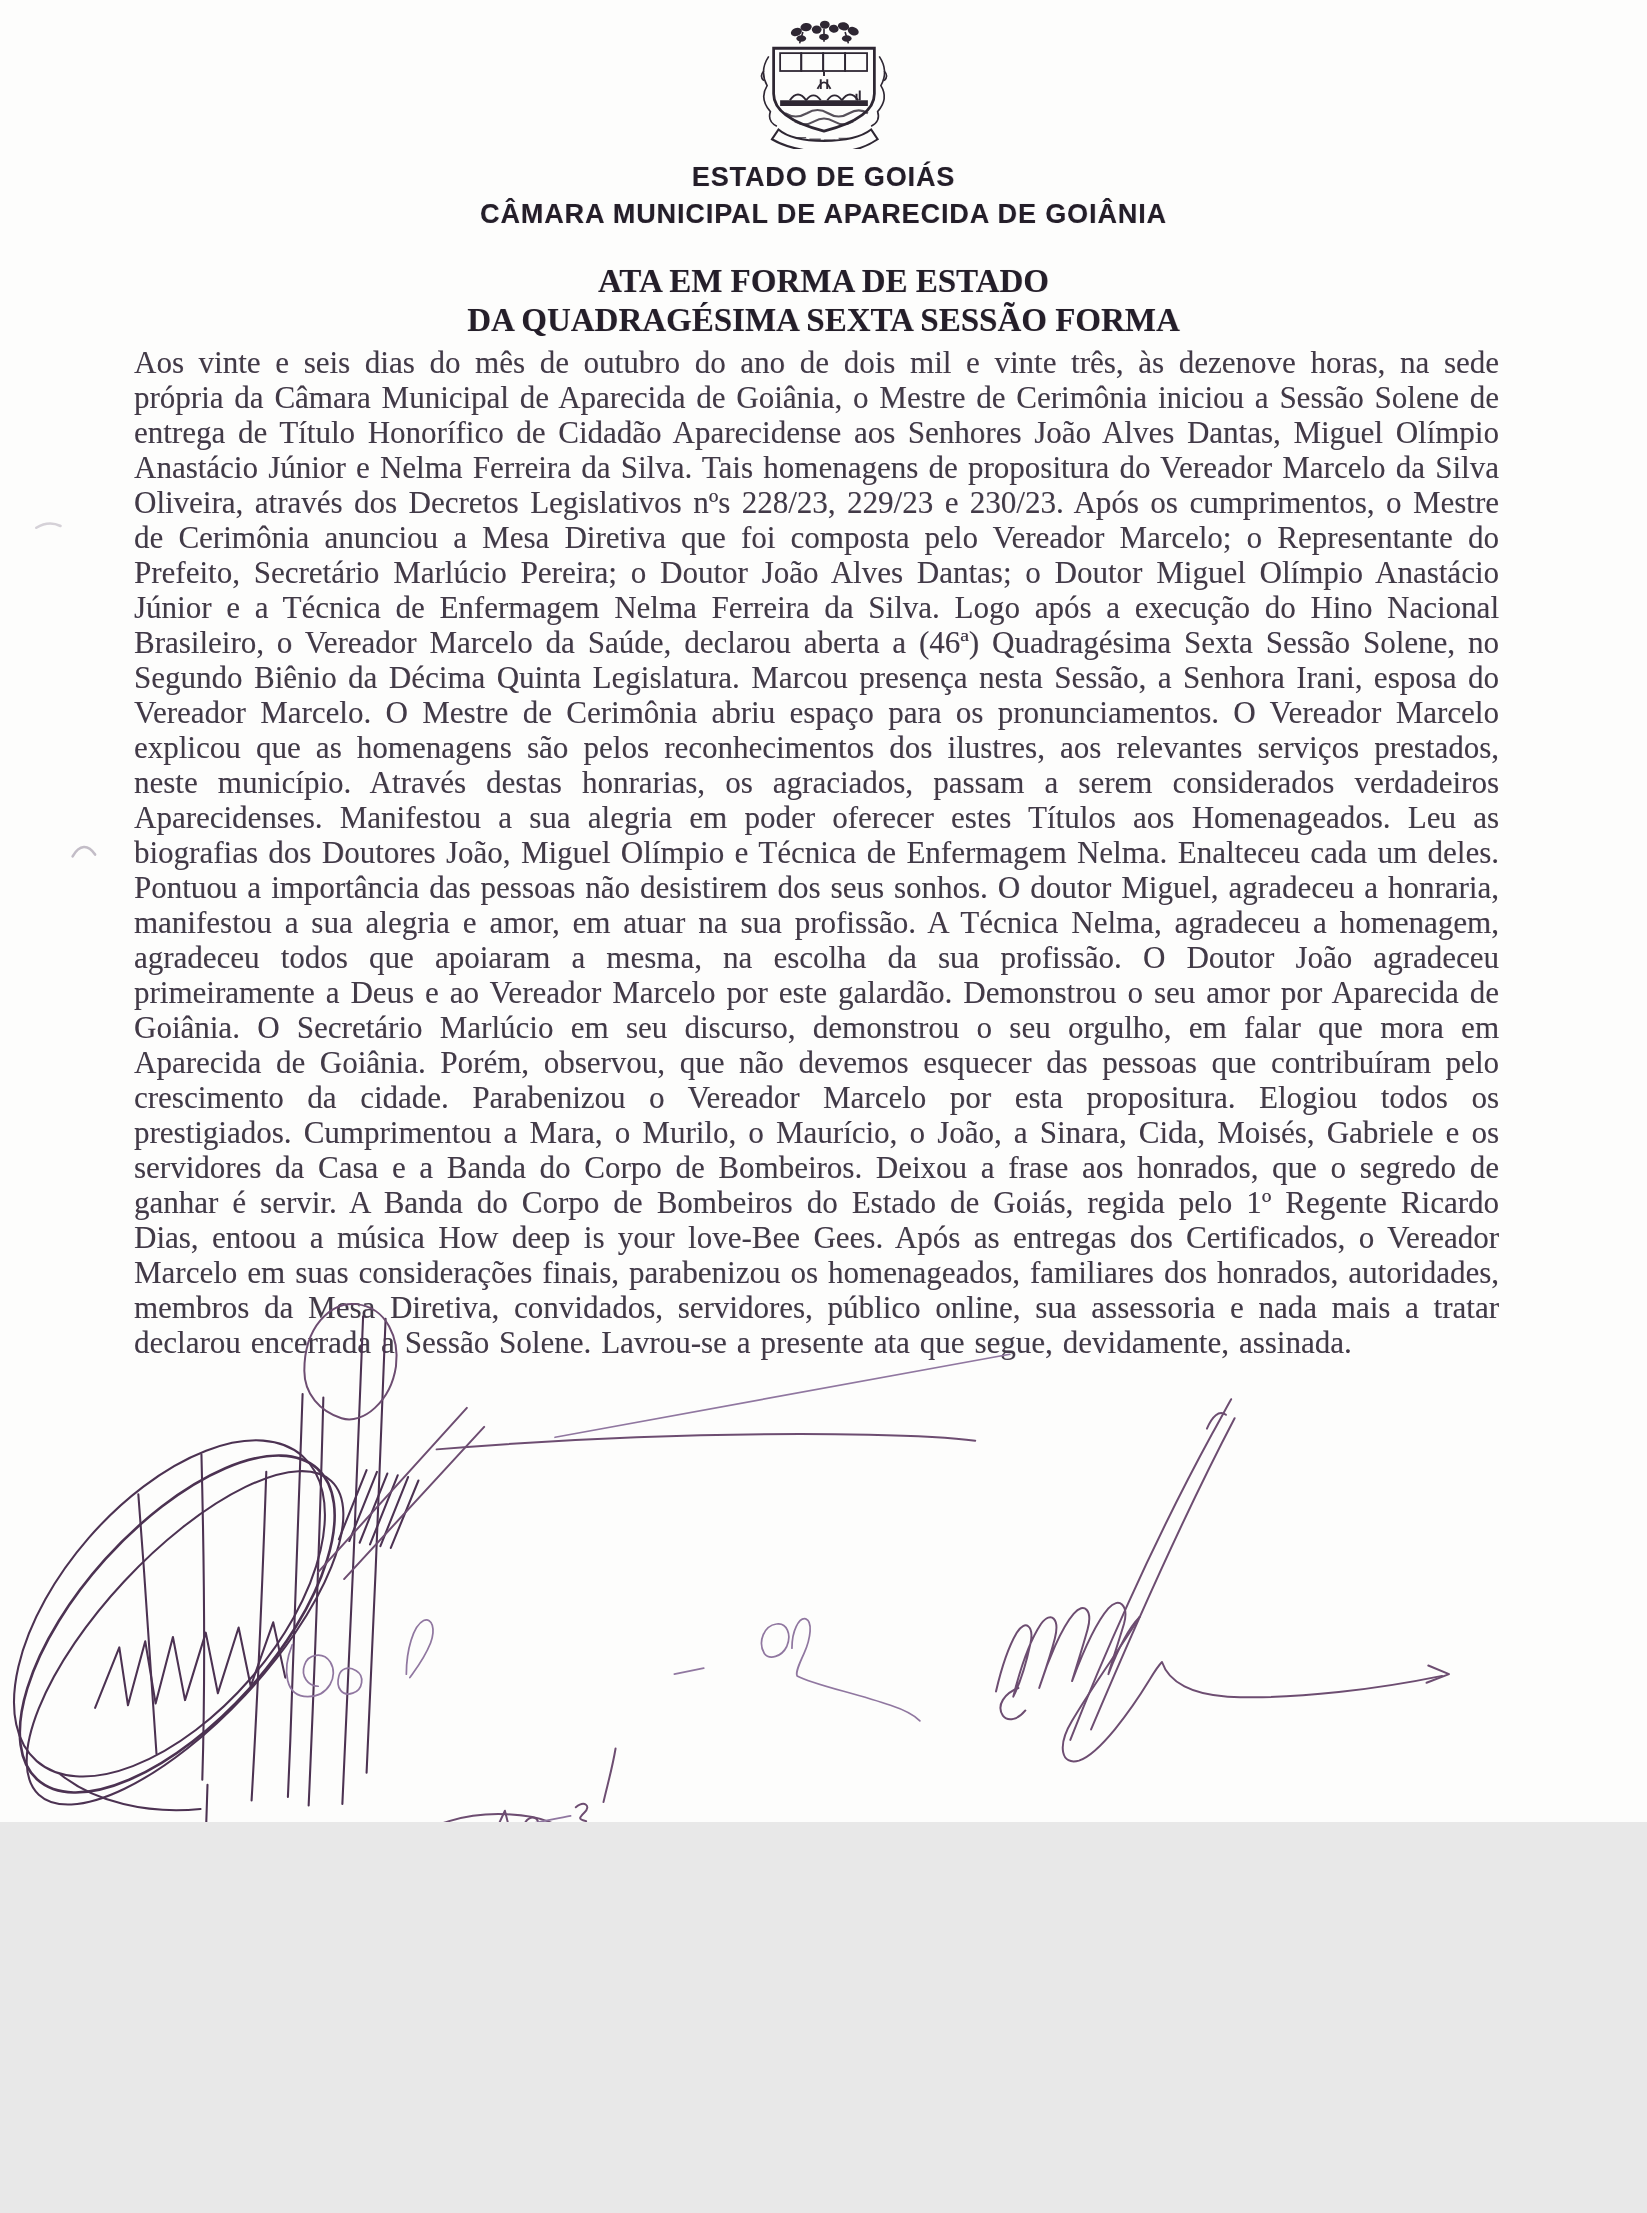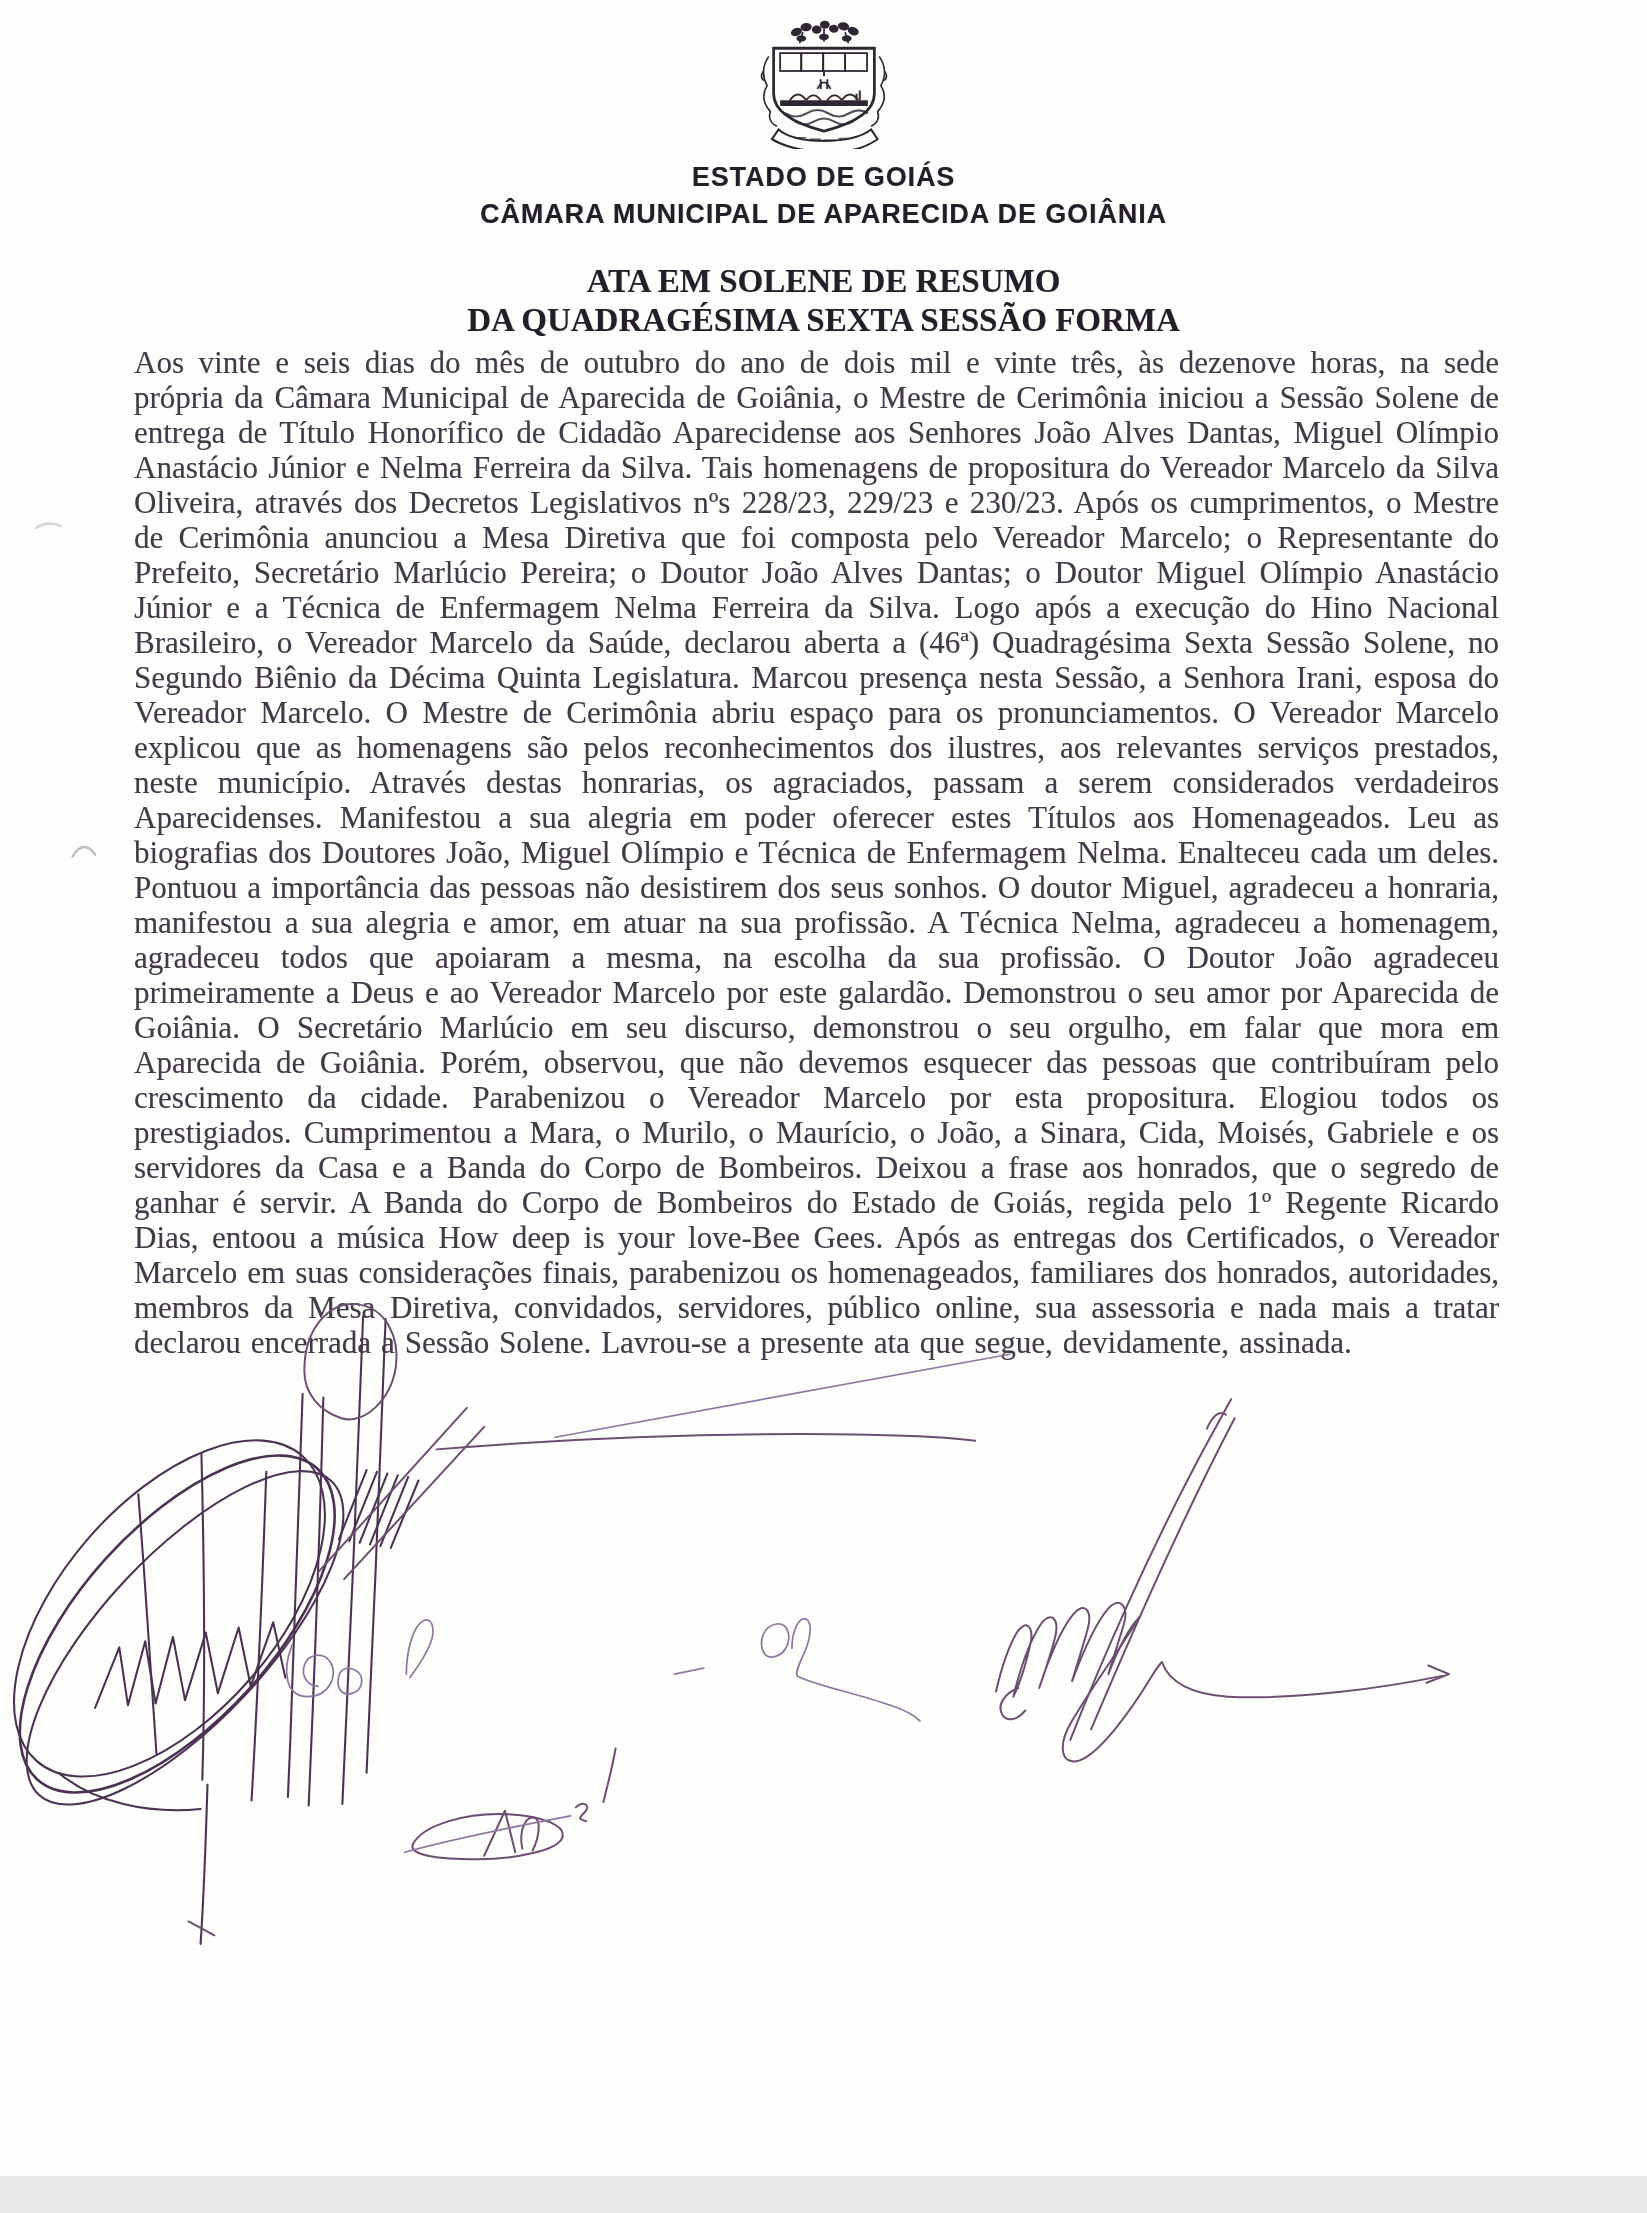--- a/index.html
+++ b/index.html
@@ -2,21 +2,21 @@
 <html lang="pt-BR" style="--paper: #fdfdfc; --text: #423a47; --heading: #241e29; --ink: #4c3252; --ink_mid: #6d4d71; --ink_light: #9077a0; --artifact: #c3bdc7; --crest: #2e2733;font-size:14px"><head>
 <meta charset="utf-8">
 <style>
   :root{
     --paper:#fdfdfc; --text:#423a47; --heading:#241e29;
     --ink:#4c3252; --ink_mid:#6d4d71; --ink_light:#9077a0;
     --artifact:#c3bdc7; --crest:#2e2733;
   }
   html,body{margin:0;padding:0;background:#e8e8e8;}
   .page{
-    position:relative; width:1647px; height:2176px;
+    position:relative; width:1647px; height:1822px;
     background:var(--paper); overflow:hidden;
     font-family:"Liberation Serif","DejaVu Serif",serif;
   }
   .header{position:absolute;top:0;left:0;width:100%;text-align:center;}
   .crest{display:block;margin:19px auto 0 auto;width:166px;height:130px;}
   .state-line{
     margin-top:14px; font-family:"Liberation Sans","DejaVu Sans",sans-serif;
     font-weight:700; font-size:27px; line-height:29px; letter-spacing:0.9px;
     color:var(--heading); text-shadow:0.4px 0.4px 0.7px rgba(40,30,50,.35);
   }
@@ -102,21 +102,21 @@
       <path class="st" stroke-width="2.6" fill="#ffffff" d="M44,136 q16,14 56,14 q40,0 58,-14 l8,12 q-26,18 -66,16 q-40,-2 -64,-16 Z"></path>
       <g class="st" stroke-width="1.6" opacity="0.75">
         <path d="M66,146 h12 M82,148 h14 M100,149 h14 M118,147 h12"></path>
       </g>
     </svg>
     <div class="state-line">ESTADO DE GOIÁS</div>
     <div class="chamber-line">CÂMARA MUNICIPAL DE APARECIDA DE GOIÂNIA</div>
   </div>
 
   <div class="doc-title">
-    <div>ATA EM SOLENE DE RESUMO</div>
+    <div>ATA EM FORMA DE ESTADO</div>
     <div>DA QUADRAGÉSIMA SEXTA SESSÃO FORMA</div>
   </div>
 
   <div class="body-text">Aos vinte e seis dias do mês de outubro do ano de dois mil e vinte três, às dezenove horas, na sede própria da Câmara Municipal de Aparecida de Goiânia, o Mestre de Cerimônia iniciou a Sessão Solene de entrega de Título Honorífico de Cidadão Aparecidense aos Senhores João Alves Dantas, Miguel Olímpio Anastácio Júnior e Nelma Ferreira da Silva. Tais homenagens de propositura do Vereador Marcelo da Silva Oliveira, através dos Decretos Legislativos nºs 228/23, 229/23 e 230/23. Após os cumprimentos, o Mestre de Cerimônia anunciou a Mesa Diretiva que foi composta pelo Vereador Marcelo; o Representante do Prefeito, Secretário Marlúcio Pereira; o Doutor João Alves Dantas; o Doutor Miguel Olímpio Anastácio Júnior e a Técnica de Enfermagem Nelma Ferreira da Silva. Logo após a execução do Hino Nacional Brasileiro, o Vereador Marcelo da Saúde, declarou aberta a (46ª) Quadragésima Sexta Sessão Solene, no Segundo Biênio da Décima Quinta Legislatura. Marcou presença nesta Sessão, a Senhora Irani, esposa do Vereador Marcelo. O Mestre de Cerimônia abriu espaço para os pronunciamentos. O Vereador Marcelo explicou que as homenagens são pelos reconhecimentos dos ilustres, aos relevantes serviços prestados, neste município. Através destas honrarias, os agraciados, passam a serem considerados verdadeiros Aparecidenses. Manifestou a sua alegria em poder oferecer estes Títulos aos Homenageados. Leu as biografias dos Doutores João, Miguel Olímpio e Técnica de Enfermagem Nelma. Enalteceu cada um deles. Pontuou a importância das pessoas não desistirem dos seus sonhos. O doutor Miguel, agradeceu a honraria, manifestou a sua alegria e amor, em atuar na sua profissão. A Técnica Nelma, agradeceu a homenagem, agradeceu todos que apoiaram a mesma, na escolha da sua profissão. O Doutor João agradeceu primeiramente a Deus e ao Vereador Marcelo por este galardão. Demonstrou o seu amor por Aparecida de Goiânia. O Secretário Marlúcio em seu discurso, demonstrou o seu orgulho, em falar que mora em Aparecida de Goiânia. Porém, observou, que não devemos esquecer das pessoas que contribuíram pelo crescimento da cidade. Parabenizou o Vereador Marcelo por esta propositura. Elogiou todos os prestigiados. Cumprimentou a Mara, o Murilo, o Maurício, o João, a Sinara, Cida, Moisés, Gabriele e os servidores da Casa e a Banda do Corpo de Bombeiros. Deixou a frase aos honrados, que o segredo de ganhar é servir. A Banda do Corpo de Bombeiros do Estado de Goiás, regida pelo 1º Regente Ricardo Dias, entoou a música How deep is your love-Bee Gees. Após as entregas dos Certificados, o Vereador Marcelo em suas considerações finais, parabenizou os homenageados, familiares dos honrados, autoridades, membros da Mesa Diretiva, convidados, servidores, público online, sua assessoria e nada mais a tratar declarou encerrada a Sessão Solene. Lavrou-se a presente ata que segue, devidamente, assinada.</div>
 
   <svg class="ink-overlay" viewBox="0 0 1905 2560" aria-hidden="true">
 
     <g>
       <ellipse class="ink-d" cx="205" cy="1878" rx="242" ry="112" transform="rotate(-48 205 1878)"></ellipse>
       <ellipse class="ink-d2" cx="214" cy="1894" rx="248" ry="96" transform="rotate(-47 214 1894)"></ellipse>

